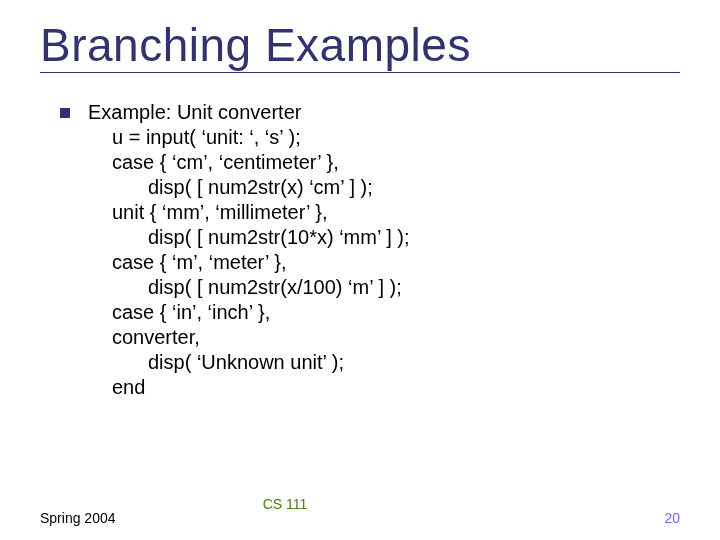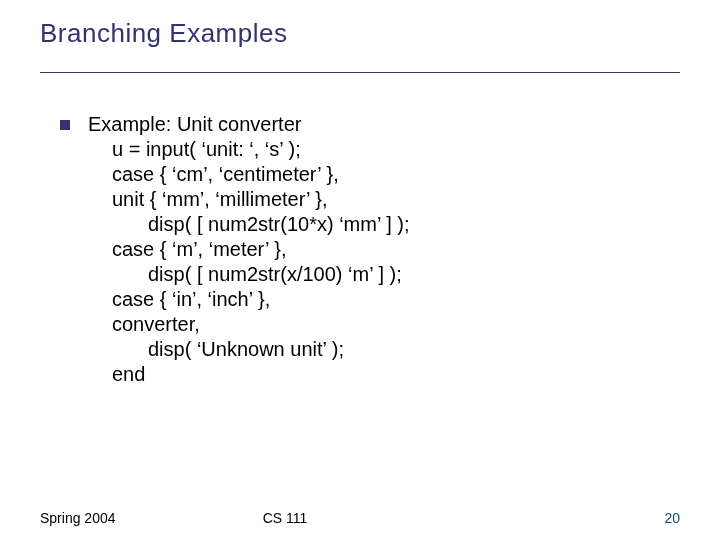--- a/index.html
+++ b/index.html
@@ -15,36 +15,36 @@
   .slide {
     position: relative;
     width: 720px;
     height: 540px;
     box-sizing: border-box;
   }
   .title {
     position: absolute;
     top: 18px;
     left: 40px;
-    font-size: 26px;
+    font-size: 46px;
     color: #32326e;
     font-family: Verdana, Geneva, sans-serif;
     letter-spacing: 0.5px;
   }
   .title-rule {
     position: absolute;
     top: 72px;
     left: 40px;
     width: 640px;
     height: 0;
     border-top: 1.5px solid #32326e;
   }
   .body {
     position: absolute;
-    top: 112px;
+    top: 100px;
     left: 60px;
     right: 40px;
     font-size: 20px;
     line-height: 1.25;
   }
   .bullet-row {
     display: flex;
     align-items: flex-start;
   }
   .bullet {
@@ -67,50 +67,51 @@
   .footer-left {
     position: absolute;
     bottom: 14px;
     left: 40px;
     font-size: 14px;
     color: #000;
     text-align: right;
   }
   .footer-center {
     position: absolute;
-    bottom: 14px;
+    bottom: 28px;
     left: 0;
     width: 570px;
     text-align: center;
     font-size: 14px;
-    color: #000000;
+    color: #4d7c0f;
   }
   .footer-right {
     position: absolute;
     bottom: 14px;
     right: 40px;
     font-size: 14px;
-    color: #0c4a6e;
+    color: #8b5cf6;
   }
 </style>
 </head>
 <body>
 
 <div class="slide">
 
   <div class="title">Branching Examples</div>
   <div class="title-rule"></div>
 
   <div class="body">
     <div class="bullet-row">
       <div class="bullet"></div>
       <div class="content">
         <div class="line">Example: Unit converter</div>
         <div class="line indent1">u = input( ‘unit: ‘, ‘s’ );</div>
         <div class="line indent1">case { ‘cm’, ‘centimeter’ },</div>
+        <div class="line indent2">disp( [ num2str(x) ‘cm’ ] );</div>
         <div class="line indent1">unit { ‘mm’, ‘millimeter’ },</div>
         <div class="line indent2">disp( [ num2str(10*x) ‘mm’ ] );</div>
         <div class="line indent1">case { ‘m’, ‘meter’ },</div>
         <div class="line indent2">disp( [ num2str(x/100) ‘m’ ] );</div>
         <div class="line indent1">case { ‘in’, ‘inch’ },</div>
         <div class="line indent1">converter,</div>
         <div class="line indent2">disp( ‘Unknown unit’ );</div>
         <div class="line indent1">end</div>
       </div>
     </div>

